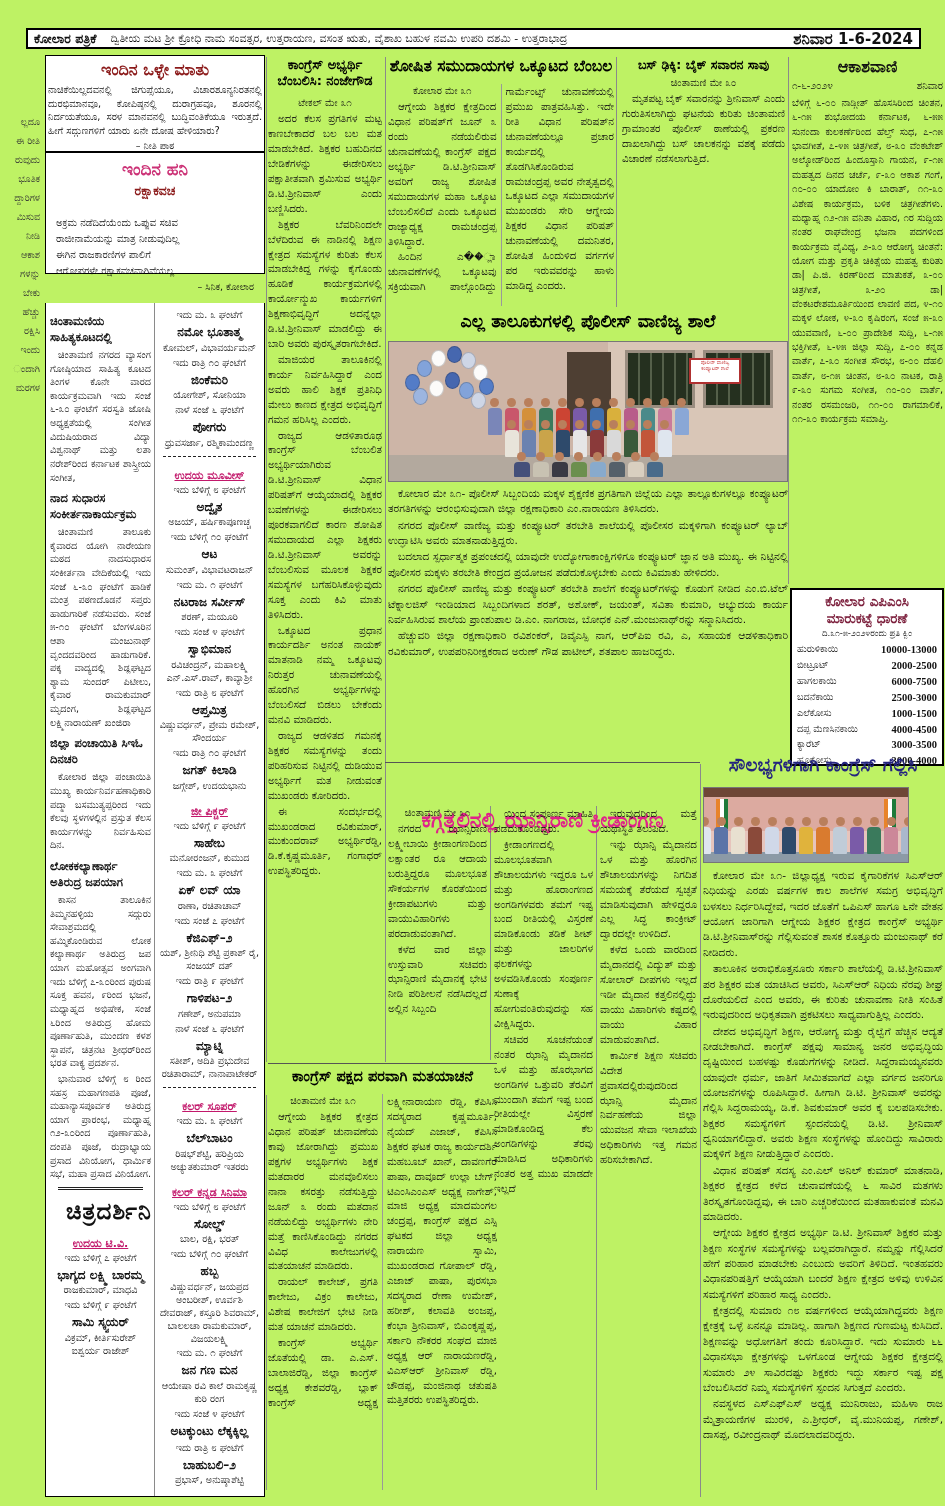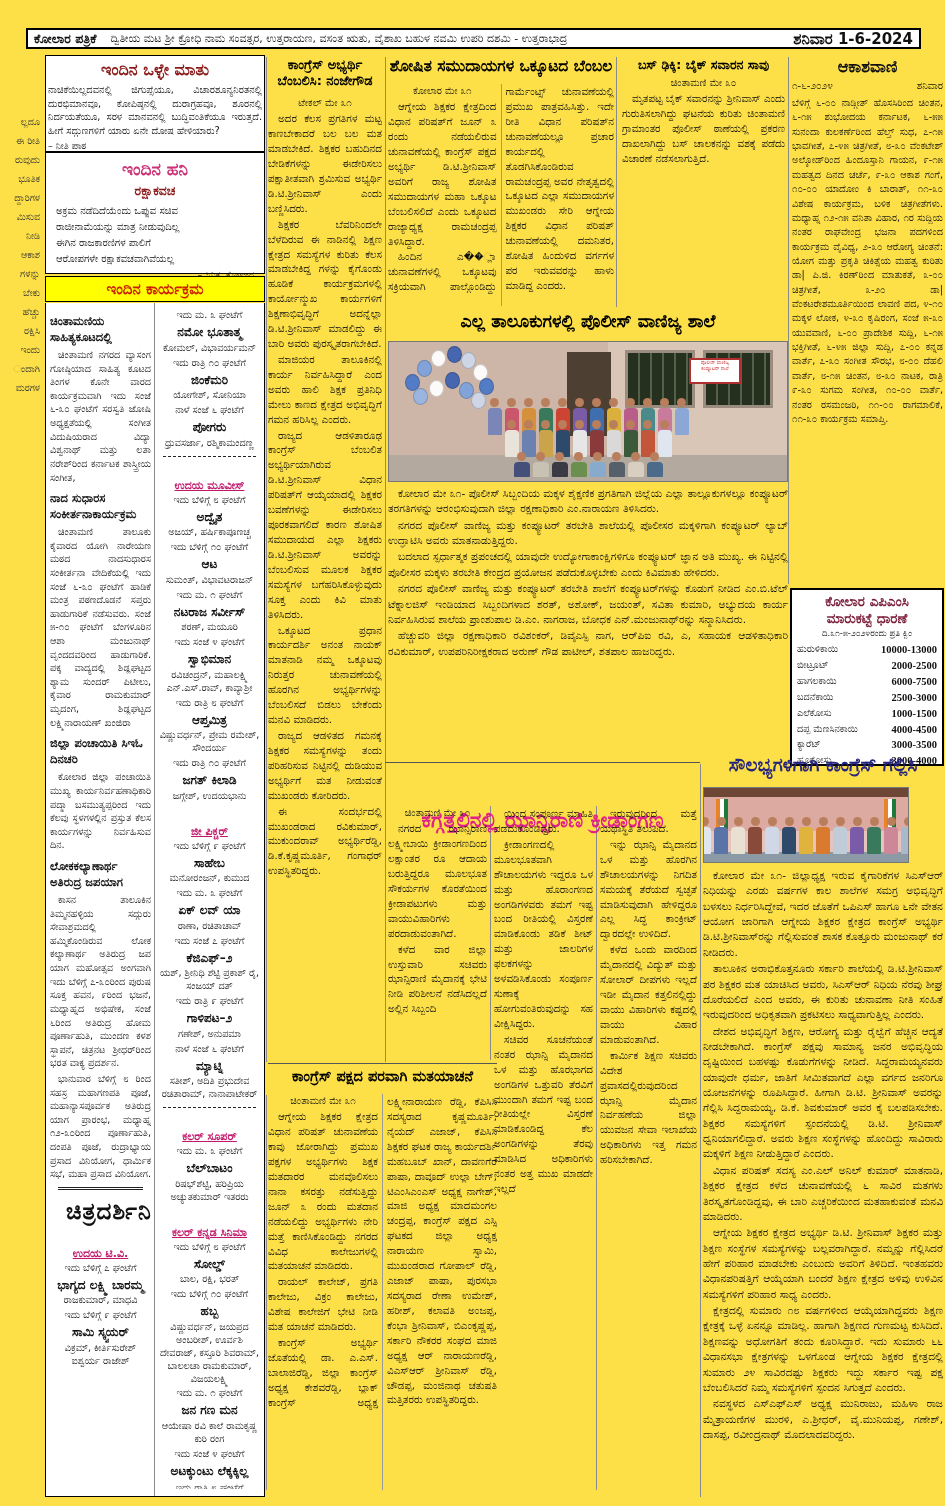--- a/index.html
+++ b/index.html
@@ -1,48 +1,48 @@
 <!DOCTYPE html>
 <html><head>
 <meta charset="utf-8">
 <style>
   html,body{margin:0;padding:0;}
   body{background:#e8e8e4;font-family:"DejaVu Sans","Liberation Sans",sans-serif;}
-  #page{position:relative;width:945px;height:1506px;background:#fde047;color:#111;overflow:hidden;margin:0 auto;}
+  #page{position:relative;width:945px;height:1506px;background:#bef264;color:#111;overflow:hidden;margin:0 auto;}
   .abs{position:absolute;}
   .vr{position:absolute;width:1px;background:#8a8a8a;}
   .hr{position:absolute;height:1px;background:#555;}
   
   #masthead{left:26px;top:28px;width:879px;height:17px;border:2px solid #000;display:flex;align-items:center;padding:0 6px;background:#fff;}
   #masthead .brand{font-weight:bold;font-size:12.5px;white-space:nowrap;}
   #masthead .cal{flex:1;font-size:11px;margin-left:14px;white-space:nowrap;overflow:hidden;}
   #masthead .date{font-weight:bold;font-size:15px;white-space:nowrap;}
   
   #left-frag{left:0;top:112px;width:40px;color:#333;font-size:9.5px;line-height:19px;text-align:right;}
   
   .box{position:absolute;border:1.5px solid #000;background:#fff;box-sizing:border-box;}
   #good-box{left:45px;top:55px;width:220px;height:97px;padding:3px 2px;}
   #good-title{color:#8b1a1a;font-weight:bold;font-size:16px;text-align:center;margin:1px 0 4px;}
   #good-body{font-size:9.8px;text-align:justify;line-height:1.4;}
-  #good-sig{font-size:9.5px;text-align:left;margin-top:2px;}
+  #good-sig{font-size:9.5px;text-align:center;margin-top:2px;}
   #honey-box{left:45px;top:152px;width:220px;height:122px;padding:4px 10px;}
   #honey-title{color:#cc3377;font-weight:bold;font-size:17px;text-align:center;margin:2px 0 4px;}
-  #honey-sub{color:#8b1a1a;font-weight:bold;font-size:12.5px;text-align:center;margin-bottom:4px;}
+  #honey-sub{color:#8b1a1a;font-weight:bold;font-size:12.5px;text-align:center;margin-bottom:16px;}
   #honey-lines{font-size:10px;line-height:1.6;}
   #honey-sig{font-size:9.5px;text-align:right;margin-top:2px;}
   #prog-head{left:45px;top:276px;width:220px;height:26px;background:#ffff00;border:1.5px solid #000;box-sizing:border-box;display:flex;align-items:center;justify-content:center;}
   #prog-head span{color:#cc2200;font-weight:bold;font-size:15px;}
   #prog-box{left:45px;top:303px;width:220px;height:1194px;border:1.5px solid #000;box-sizing:border-box;}
   #prog-left{position:absolute;left:4px;top:4px;width:101px;height:1182px;overflow:hidden;}
   #prog-right{position:absolute;left:113px;top:4px;width:101px;height:1182px;overflow:hidden;}
   #prog-box .mid{position:absolute;left:108px;top:0;width:1px;height:100%;background:#8a8a8a;}
   .prog-h{font-weight:bold;font-size:11.5px;text-align:left;margin:7px 0 3px;line-height:1.35;}
   .prog-big{font-weight:bold;font-size:23px;text-align:center;margin:8px 16px 4px;letter-spacing:1px;}
   .prog-p{font-size:9.6px;text-align:justify;line-height:1.42;margin:0 0 2px;text-indent:8px;}
-  .prog-ch{color:#c2186b;font-weight:bold;font-size:11px;text-decoration:underline;text-align:center;margin:22px 0 2px;}
+  .prog-ch{color:#c2186b;font-weight:bold;font-size:11px;text-decoration:underline;text-align:center;margin:12px 0 2px;}
   .prog-mv{font-weight:bold;font-size:12px;text-align:center;margin:4px 0 1px;line-height:1.3;}
   .prog-cast{font-size:9.6px;text-align:center;line-height:1.35;}
   .prog-time{font-size:9.6px;text-align:center;margin:2px 0;}
   .prog-div2{border-top:3px double #222;margin:6px 8px 4px;}
   .prog-divd{border-top:1.5px dashed #222;margin:6px 4px 4px;}
   
   .headline{position:absolute;font-weight:bold;color:#000;line-height:1.2;}
   .dateline{text-align:center;font-size:9.8px;margin:0 0 2px;}
   .body-txt{position:absolute;font-size:10.3px;line-height:1.45;text-align:justify;overflow:hidden;}
   .body-txt p{margin:0 0 1px;text-indent:10px;}
@@ -121,23 +121,20 @@
     <div id="honey-sub">ರಕ್ಷಾಕವಚ</div>
     <div id="honey-lines">
         <div>ಅಕ್ರಮ ನಡೆದಿದೆಯೆಂದು ಒಪ್ಪುವ ಸಚಿವ</div>
         <div>ರಾಜೀನಾಮೆಯನ್ನು ಮಾತ್ರ ನೀಡುವುದಿಲ್ಲ</div>
         <div>ಈಗಿನ ರಾಜಕಾರಣಿಗಳ ಪಾಲಿಗೆ</div>
         <div>ಆರೋಪಗಳೇ ರಕ್ಷಾಕವಚವಾಗಿವೆಯಲ್ಲ</div>
       </div>
     <div id="honey-sig">– ಸಿನಿಕ, ಕೋಲಾರ</div>
   </div>
 
-  <div class="abs" id="prog-head">
-    <span>ಇಂದಿನ ಕಾರ್ಯಕ್ರಮ</span>
-  </div>
   <div class="abs box" id="prog-box" style="border-top:none;">
     <div class="mid"></div>
     <div id="prog-left">
         <div class="prog-h">ಚಿಂತಾಮಣಿಯ ಸಾಹಿತ್ಯಕೂಟದಲ್ಲಿ</div>
         <div class="prog-p">ಚಿಂತಾಮಣಿ ನಗರದ ವ್ಯಾಸಂಗ ಗೋಷ್ಠಿಯಾದ ಸಾಹಿತ್ಯ ಕೂಟದ ತಿಂಗಳ ಕೊನೇ ವಾರದ ಕಾರ್ಯಕ್ರಮವಾಗಿ ಇದು ಸಂಜೆ ೬-೩೦ ಘಂಟೆಗೆ ಸರಸ್ವತಿ ಜೋಷಿ ಅಧ್ಯಕ್ಷತೆಯಲ್ಲಿ ಸಂಗೀತ ವಿದುಷಿಯರಾದ ವಿದ್ಯಾ ವಿಶ್ವನಾಥ್ ಮತ್ತು ಲತಾ ನರೇಶ್‌ರಿಂದ ಕರ್ನಾಟಕ ಶಾಸ್ತ್ರೀಯ ಸಂಗೀತ,</div>
         <div class="prog-h">ನಾದ ಸುಧಾರಸ ಸಂಕೀರ್ತನಾಕಾರ್ಯಕ್ರಮ</div>
         <div class="prog-p">ಚಿಂತಾಮಣಿ ತಾಲೂಕು ಕೈವಾರದ ಯೋಗಿ ನಾರೇಯಣ ಮಠದ ನಾದಸುಧಾರಸ ಸಂಕೀರ್ತನಾ ವೇದಿಕೆಯಲ್ಲಿ ಇದು ಸಂಜೆ ೬-೩೦ ಘಂಟೆಗೆ ಹಾಡಿಕೆ ಮಂತ್ರ ಪಠಣದೊಡನೆ ಸಪ್ತರು ಹಾಡುಗಾರಿಕೆ ನಡೆಸುವರು. ಸಂಜೆ ೫-೧೦ ಘಂಟೆಗೆ ಬೆಂಗಳೂರಿನ ಆಶಾ ಮಂಜುನಾಥ್ ವೃಂದದವರಿಂದ ಹಾಡುಗಾರಿಕೆ. ಪಕ್ಕ ವಾದ್ಯದಲ್ಲಿ ಶಿಡ್ಲಘಟ್ಟದ ಶ್ಯಾಮ ಸುಂದರ್ ಪಿಟೀಲು, ಕೈವಾರ ರಾಮಕುಮಾರ್ ಮೃದಂಗ, ಶಿಡ್ಲಘಟ್ಟದ ಲಕ್ಷ್ಮಿನಾರಾಯಣ್ ಖಂಜಿರಾ</div>
         <div class="prog-h">ಜಿಲ್ಲಾ ಪಂಚಾಯಿತಿ ಸಿಇಓ ದಿನಚರಿ</div>
         <div class="prog-p">ಕೋಲಾರ ಜಿಲ್ಲಾ ಪಂಚಾಯಿತಿ ಮುಖ್ಯ ಕಾರ್ಯನಿರ್ವಹಣಾಧಿಕಾರಿ ಪದ್ಮಾ ಬಸಮುತ್ಯಪ್ಪರಿಂದ ಇದು ಕೆಲವು ಸ್ಥಳಗಳಲ್ಲಿನ ಪ್ರಸ್ತುತ ಕೆಲಸ ಕಾರ್ಯಗಳನ್ನು ನಿರ್ವಹಿಸುವ ದಿನ.</div>
         <div class="prog-h">ಲೋಕಕಲ್ಯಾಣಾರ್ಥ ಅತಿರುದ್ರ ಜಪಯಾಗ</div>

